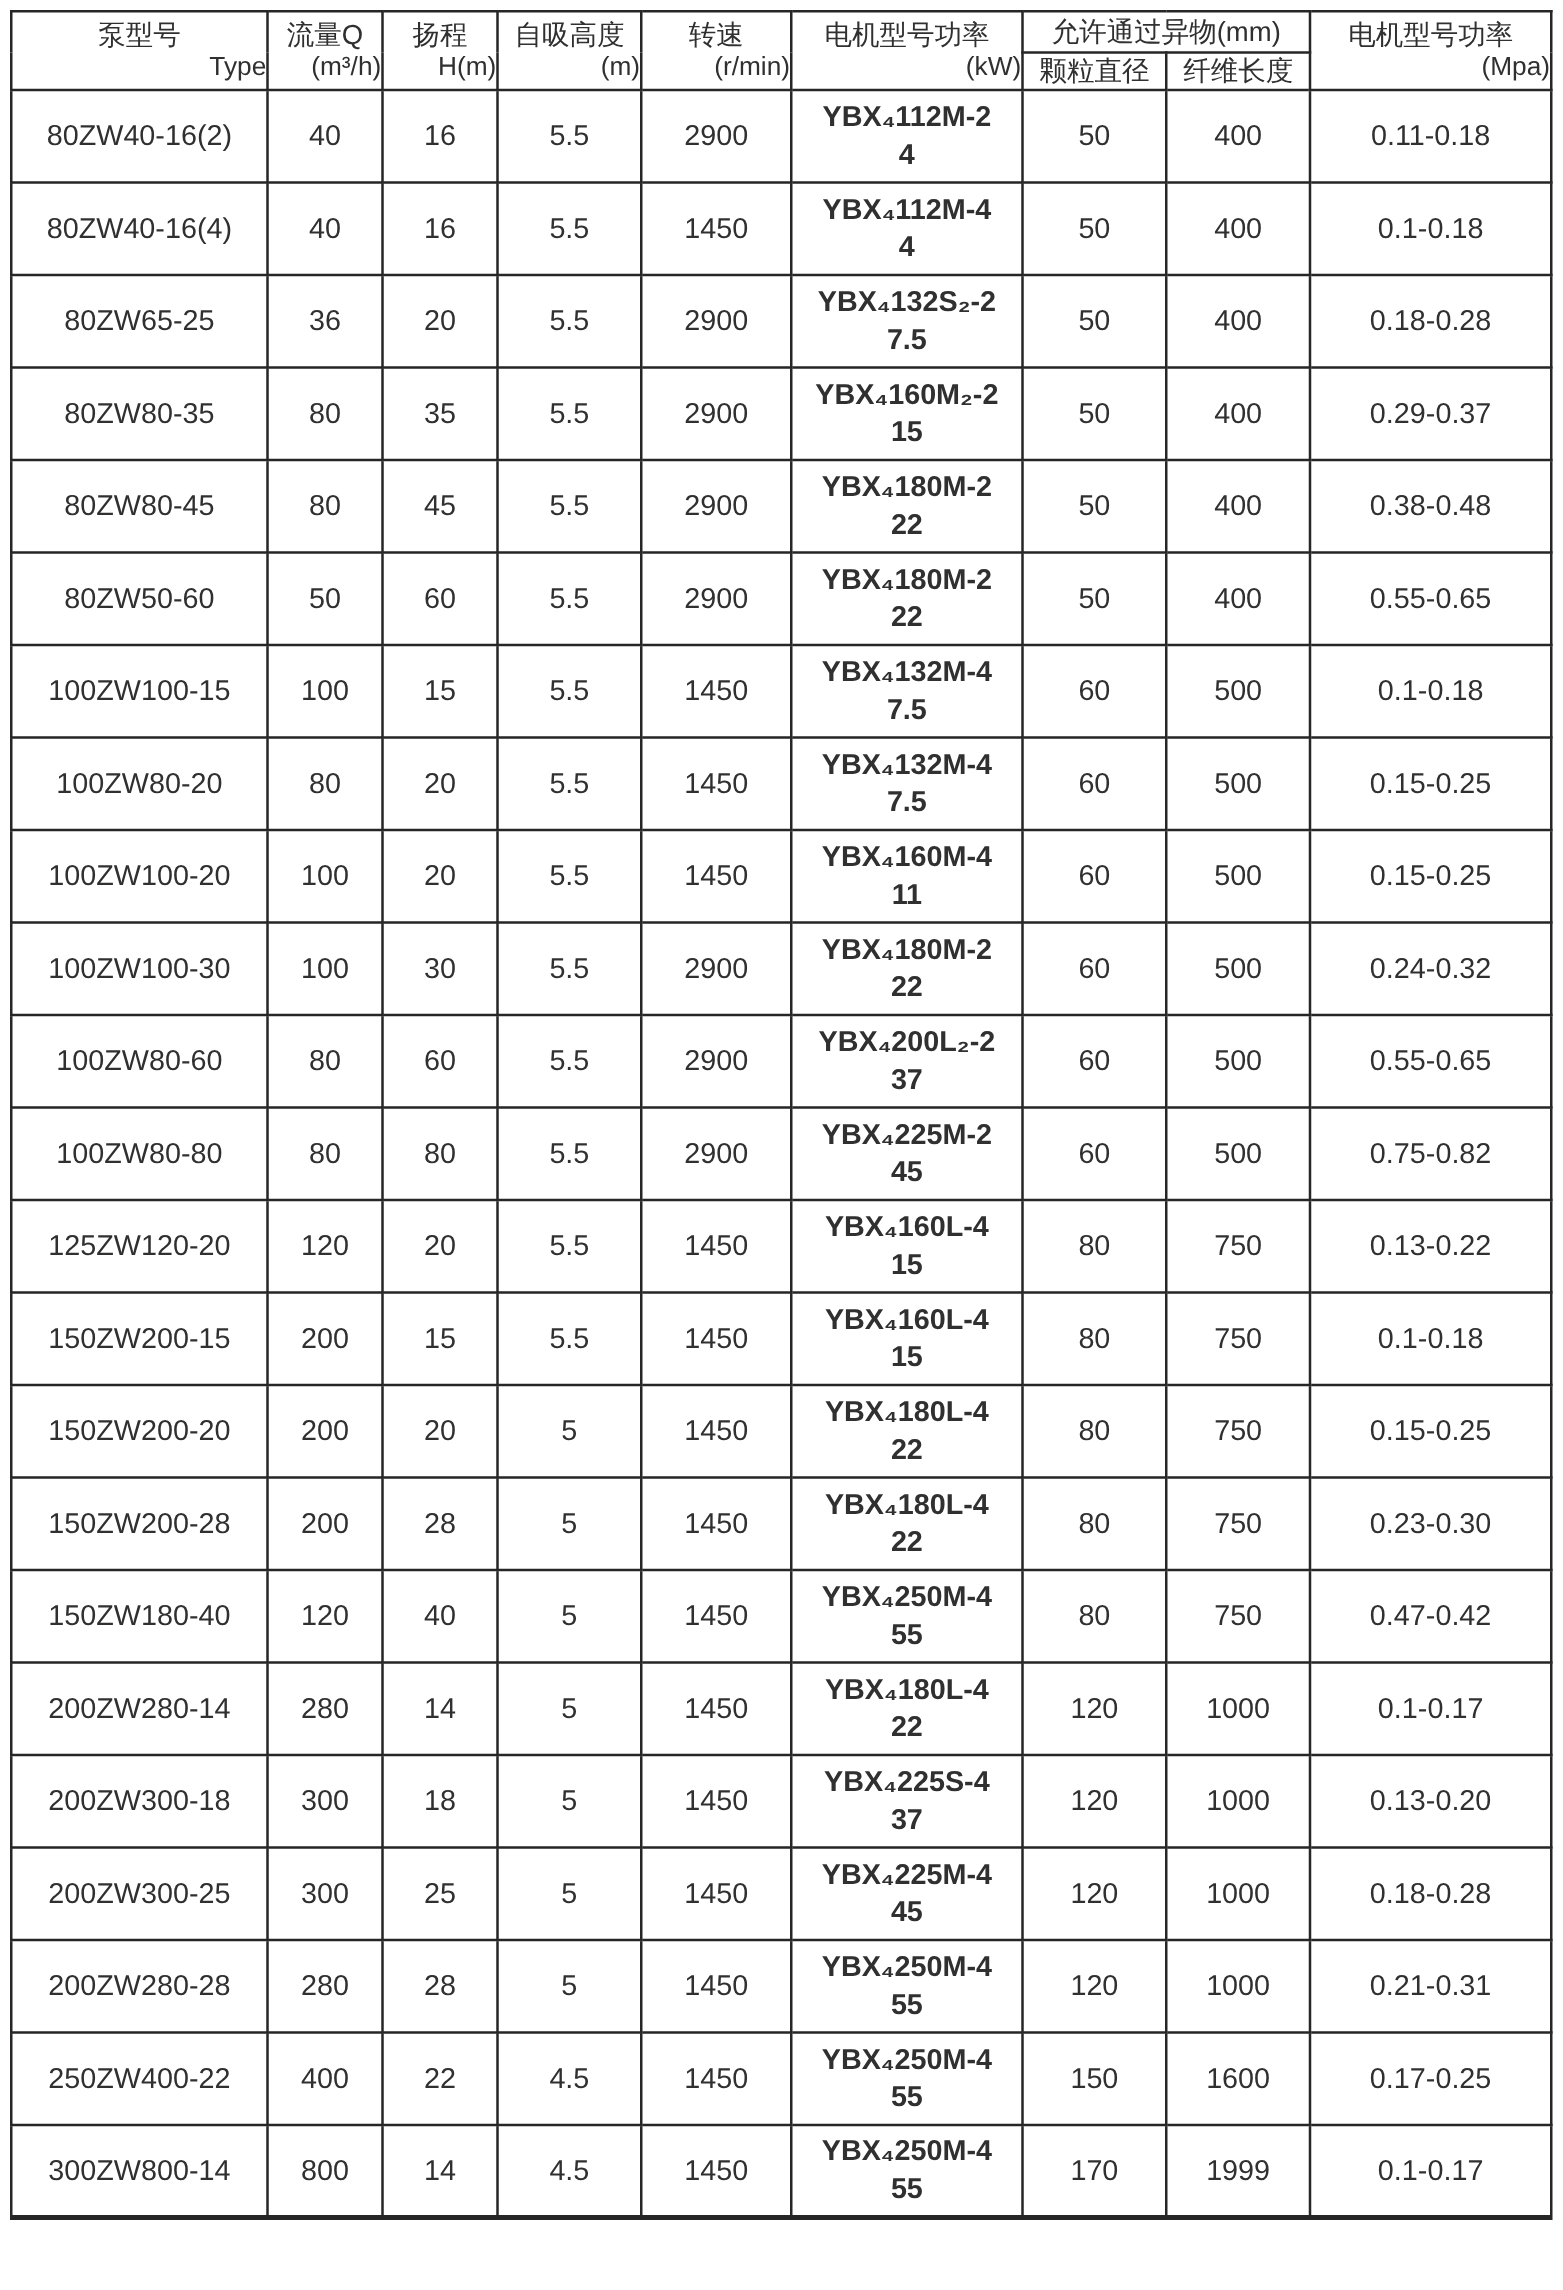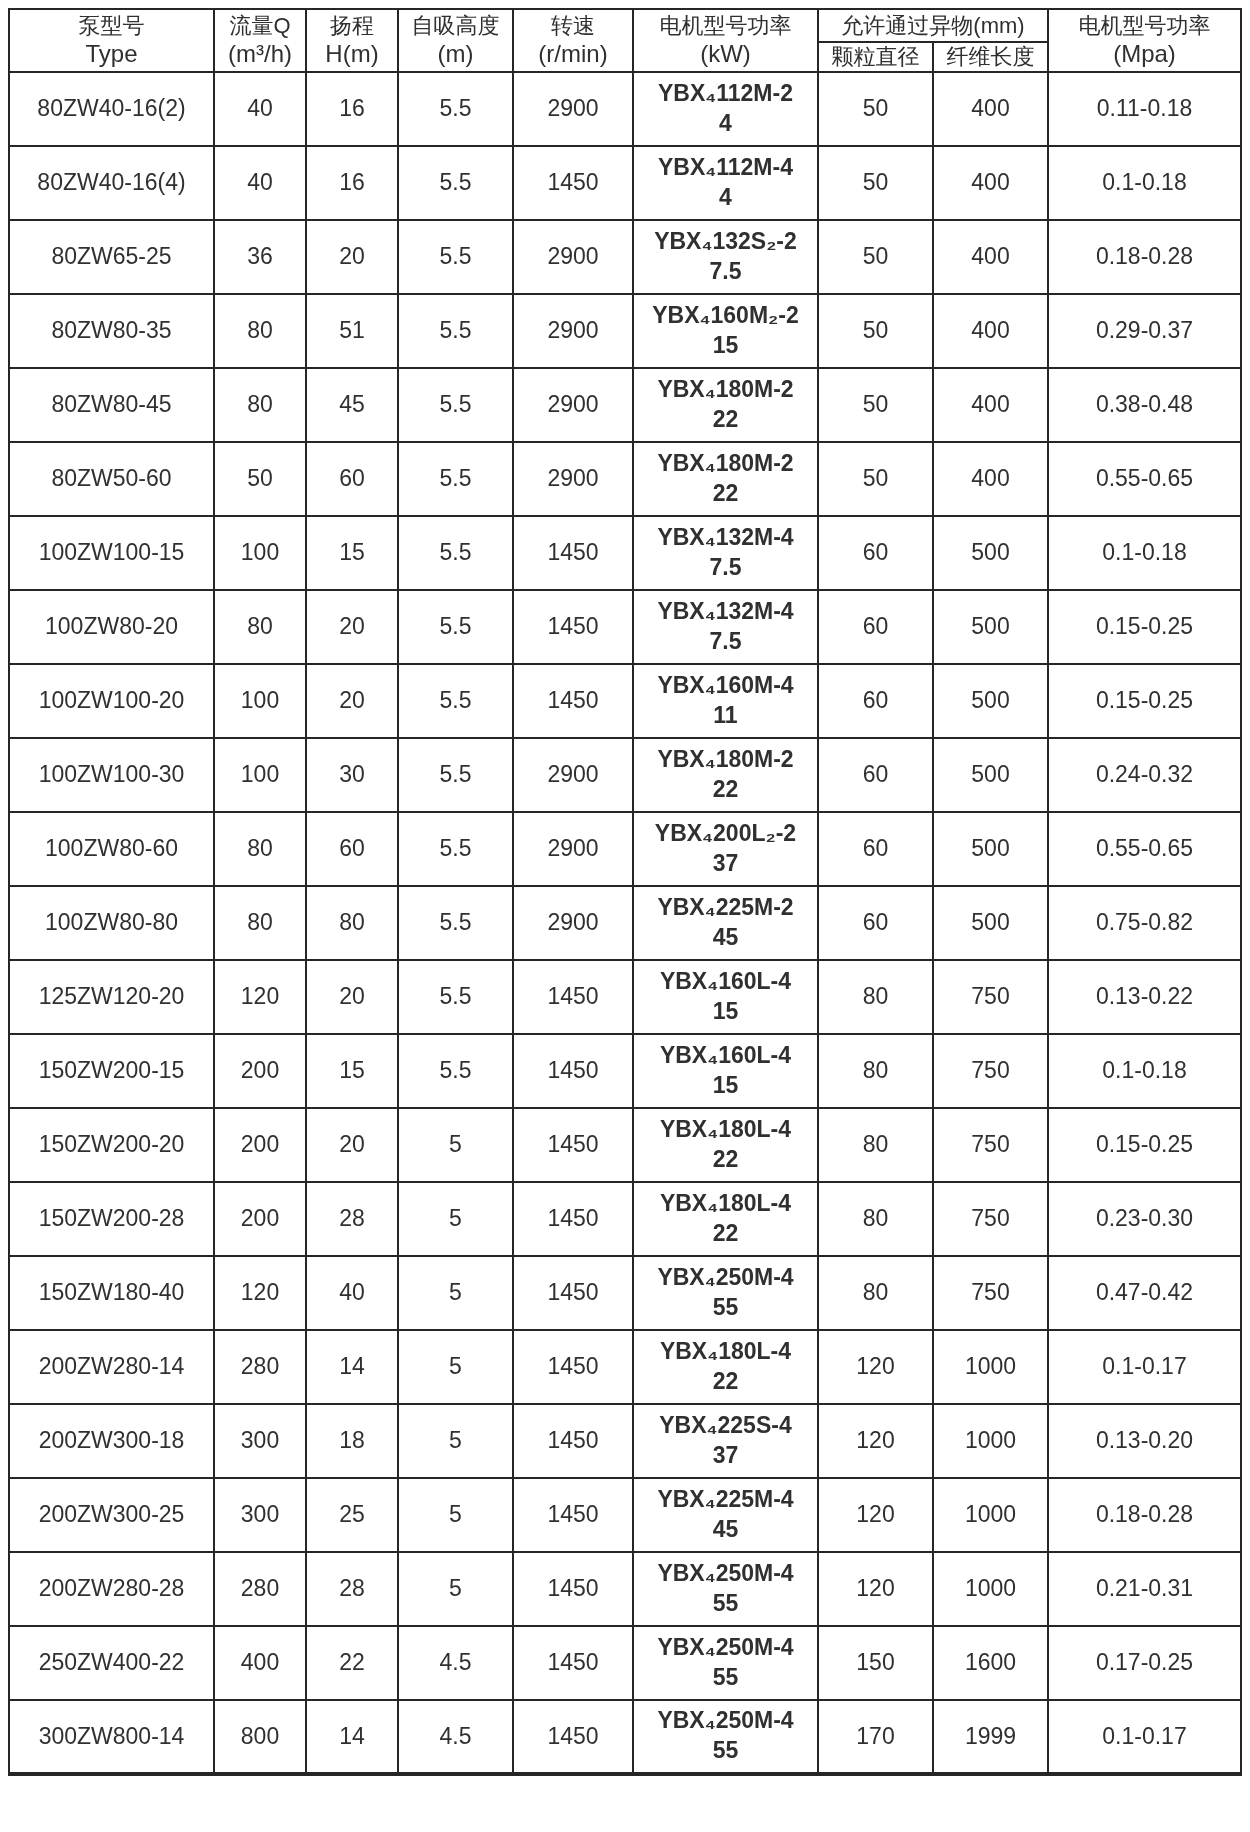--- a/index.html
+++ b/index.html
@@ -28,23 +28,24 @@
   }
   thead tr.h-row-1 { height: 33px; }
   thead tr.h-row-2 { height: 27px; }
   tbody tr { height: 74px; padding-left: 48px; }
   .h-zh {
     font-size: 22px;
     font-weight: normal;
     line-height: 1.25;
   }
   .h-en {
-    font-size: 24px;
+    font-size: 21px;
     font-weight: normal;
     line-height: 1.2;
+    text-align: right;
   }
   td {
     font-size: 23px;
     font-weight: normal;
   }
   .motor-model, .motor-power {
     font-size: 23px;
     line-height: 1.3;
     font-weight: bold;
   }
@@ -146,21 +147,21 @@
           <div class="motor-model">YBX₄132S₂-2</div>
           <div class="motor-power">7.5</div>
         </td>
         <td>50</td>
         <td>400</td>
         <td>0.18-0.28</td>
       </tr>
       <tr>
         <td>80ZW80-35</td>
         <td>80</td>
-        <td>51</td>
+        <td>35</td>
         <td>5.5</td>
         <td>2900</td>
         <td>
           <div class="motor-model">YBX₄160M₂-2</div>
           <div class="motor-power">15</div>
         </td>
         <td>50</td>
         <td>400</td>
         <td>0.29-0.37</td>
       </tr>

